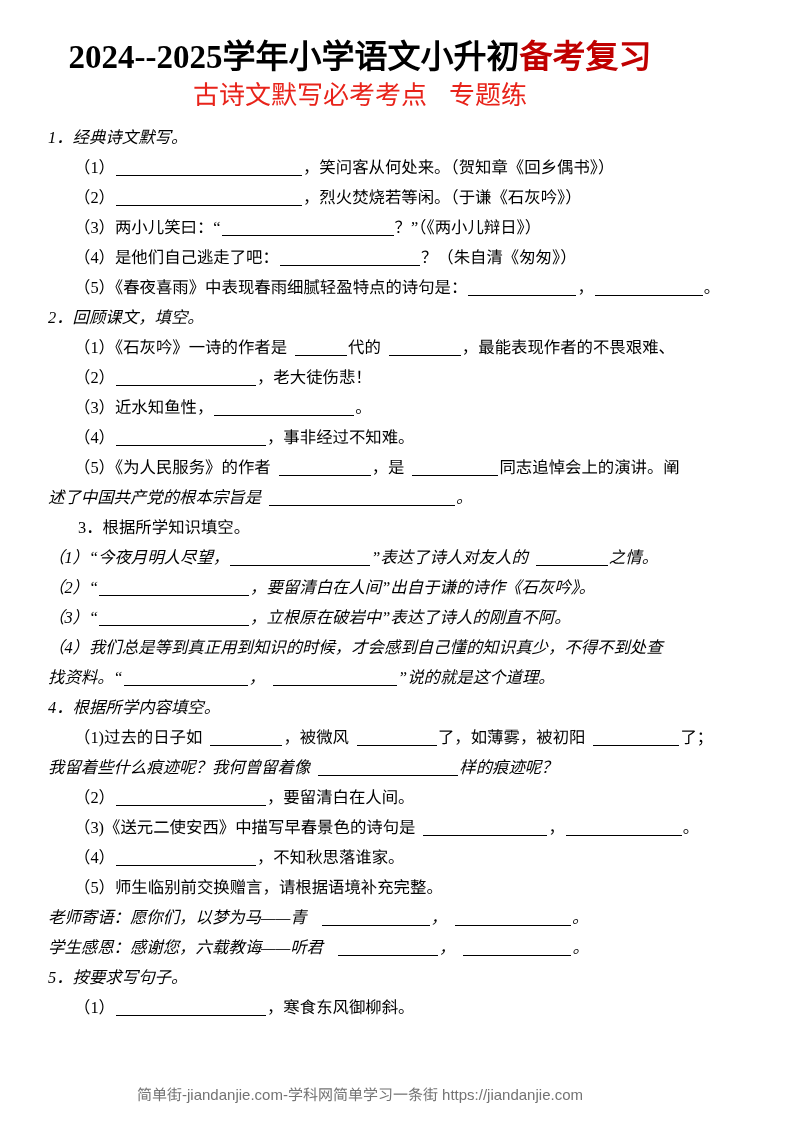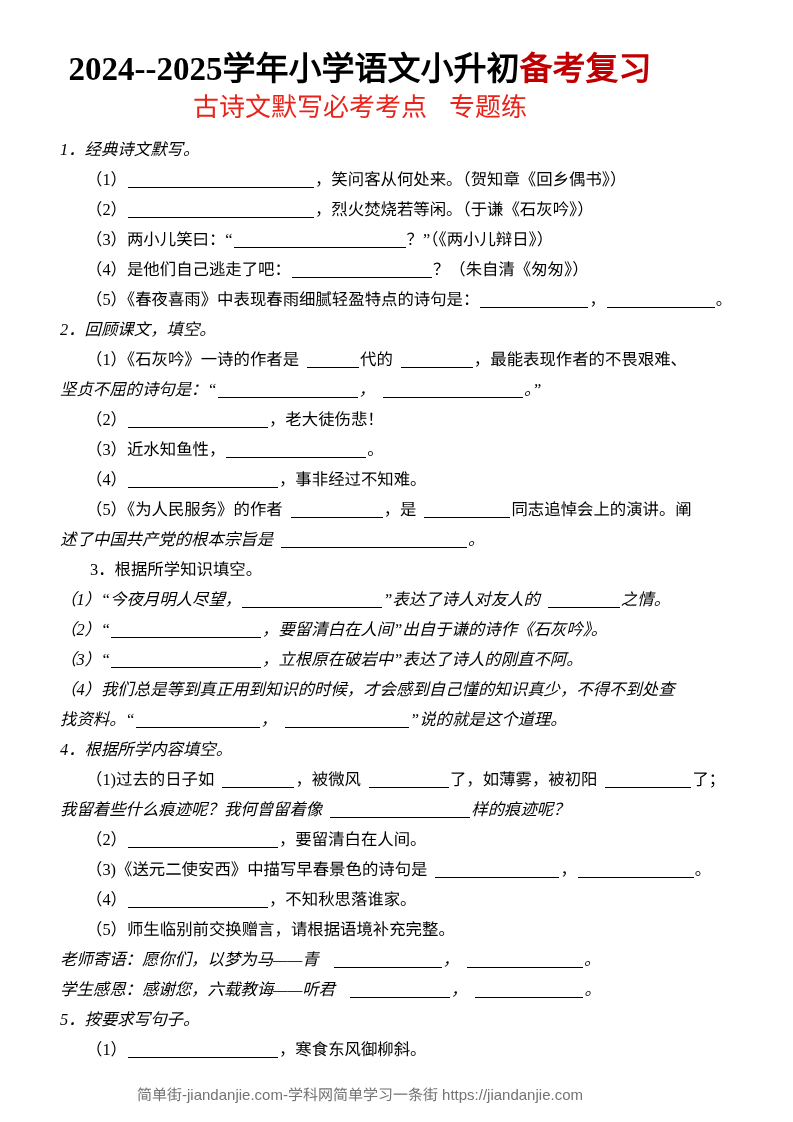--- a/index.html
+++ b/index.html
@@ -14,21 +14,21 @@
     position: relative;
     font-family: "Liberation Serif", "DejaVu Serif", serif;
     color: #000000;
     overflow: hidden;
   }
 
   .page {
     position: relative;
     width: 720px;
     height: 1122px;
-    padding: 12px;
+    padding: 0;
     box-sizing: border-box;
   }
 
   
   .title-block {
     text-align: center;
     padding-top: 38px;
   }
   .title-main {
     font-size: 33px;
@@ -125,21 +125,20 @@
     <div class="line ind1"><span>（3）两小儿笑曰：“</span><span class="bl w172"></span><span>？”（《两小儿辩日》）</span></div>
 
     <div class="line ind1"><span>（4）是他们自己逃走了吧：</span><span class="bl w140"></span><span>？（朱自清《匆匆》）</span></div>
 
     <div class="line ind1"><span>（5）《春夜喜雨》中表现春雨细腻轻盈特点的诗句是：</span><span class="bl w108"></span><span>，</span><span class="bl w108"></span><span>。</span></div>
 
     <div class="line ind0"><span>2．回顾课文，填空。</span></div>
 
     <div class="line ind1"><span>（1）《石灰吟》一诗的作者是</span><span class="sp"></span><span class="bl w52"></span><span>代的</span><span class="sp"></span><span class="bl w72"></span><span>，最能表现作者的不畏艰难、</span></div>
 
-    <div class="line ind0"><span>坚贞不屈的诗句是：“</span><span class="bl w140"></span><span>，</span><span class="sp"></span><span class="bl w140"></span><span>。”</span></div>
 
     <div class="line ind1"><span>（2）</span><span class="bl w140"></span><span>，老大徒伤悲！</span></div>
 
     <div class="line ind1"><span>（3）近水知鱼性，</span><span class="bl w140"></span><span>。</span></div>
 
     <div class="line ind1"><span>（4）</span><span class="bl w150"></span><span>，事非经过不知难。</span></div>
 
     <div class="line ind1"><span>（5）《为人民服务》的作者</span><span class="sp"></span><span class="bl w92"></span><span>，是</span><span class="sp"></span><span class="bl w86"></span><span>同志追悼会上的演讲。阐</span></div>
 
     <div class="line ind0"><span>述了中国共产党的根本宗旨是</span><span class="sp"></span><span class="bl w186"></span><span>。</span></div>

